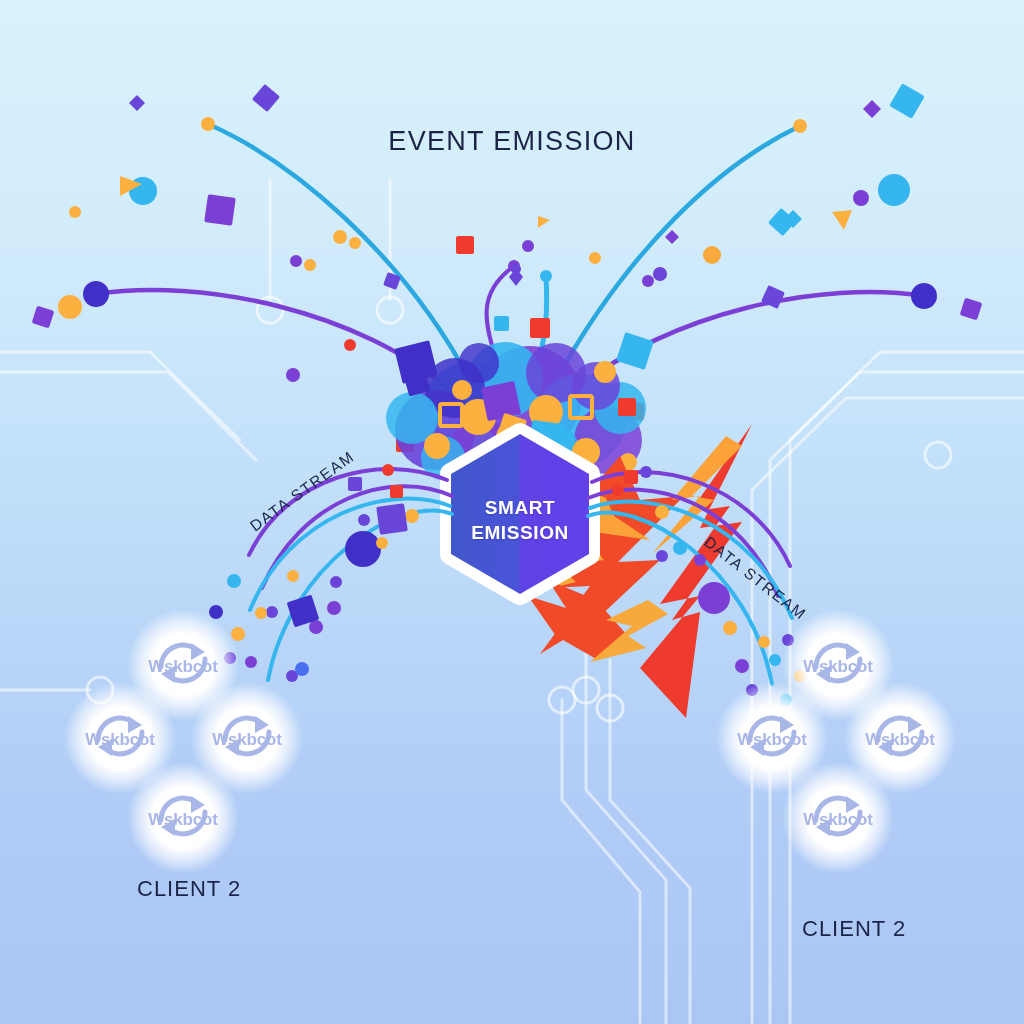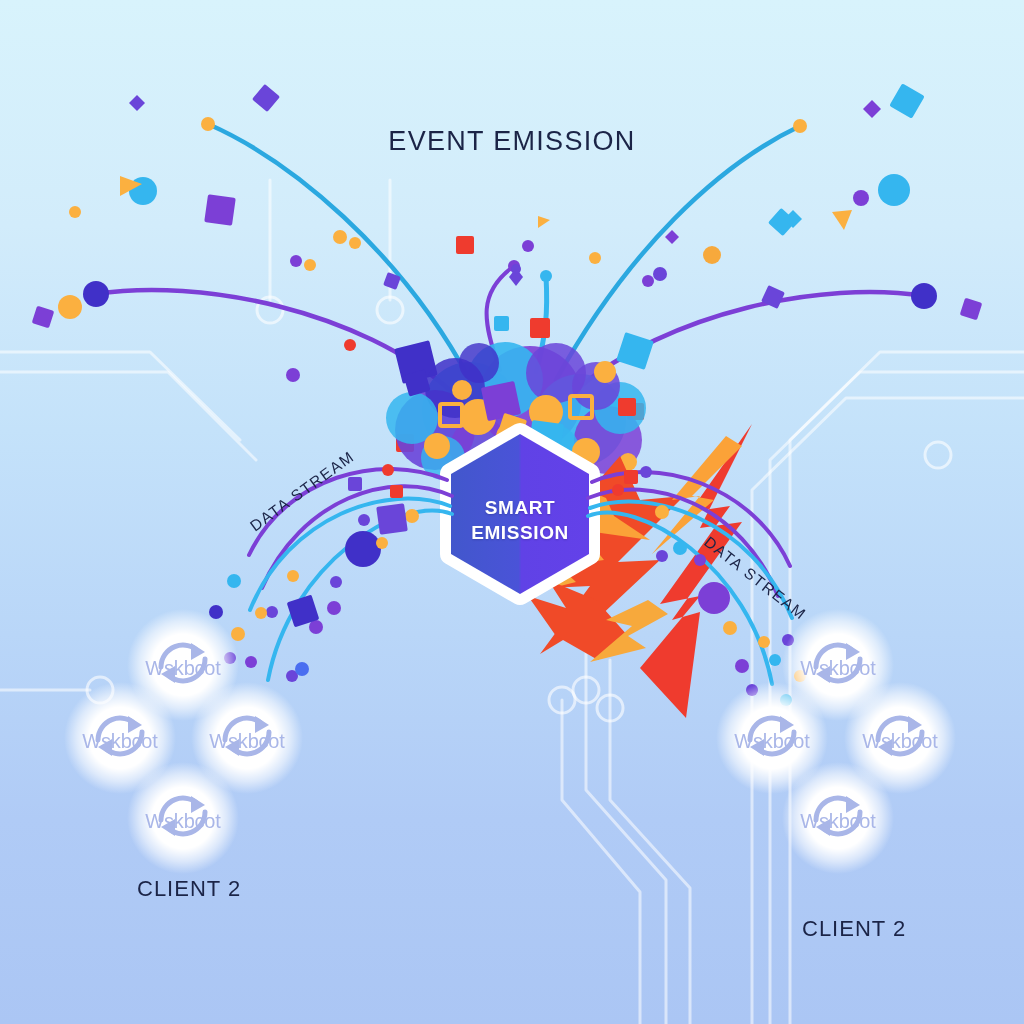--- a/index.html
+++ b/index.html
@@ -73,22 +73,22 @@
     line-height: 25px;
     pointer-events: none;
     text-shadow: 0 1px 2px rgba(20,20,80,.25);
     margin-top: 17px;
   }
 
   .node-text {
     position: absolute;
     width: 120px;
     text-align: center;
-    font-size: 20px;
-    font-weight: normal;
+    font-size: 17px;
+    font-weight: bold;
     color: #a9b6e8;
     letter-spacing: -0.2px;
     pointer-events: none;
   }
 </style>
 </head>
 <body>
 
 <div id="stage">
 

